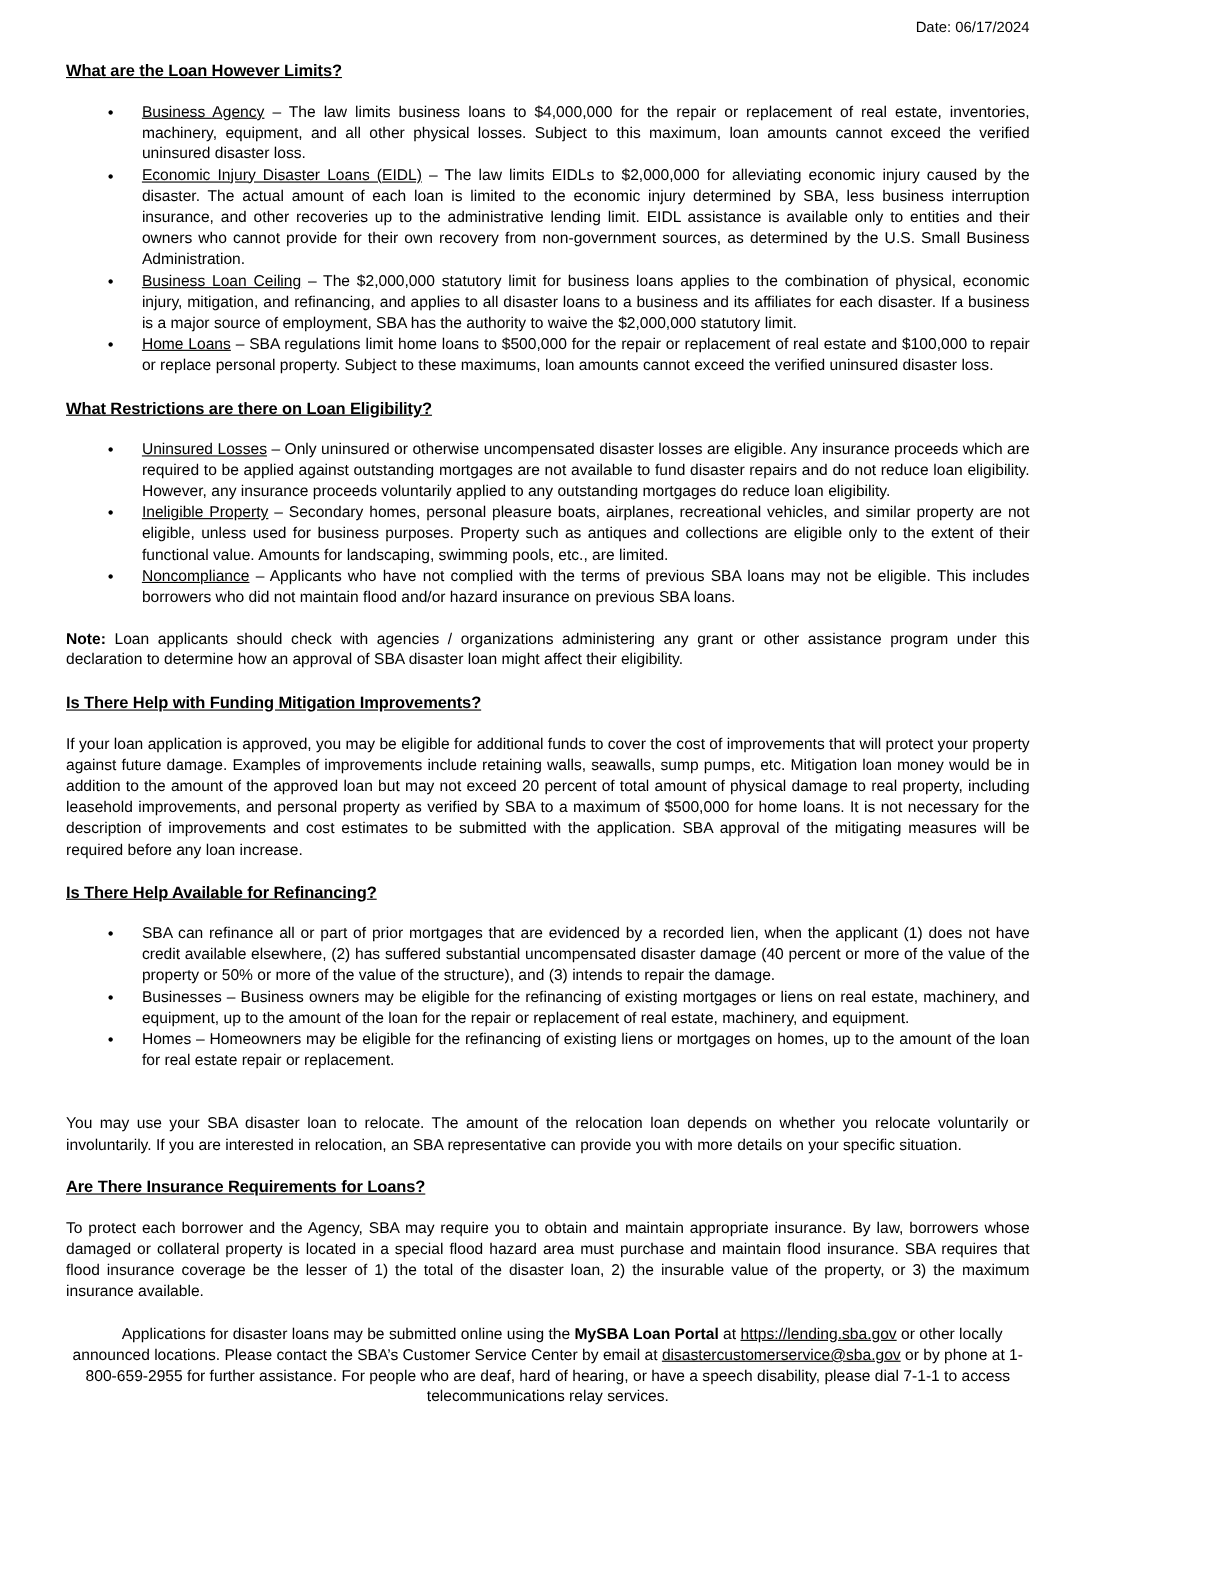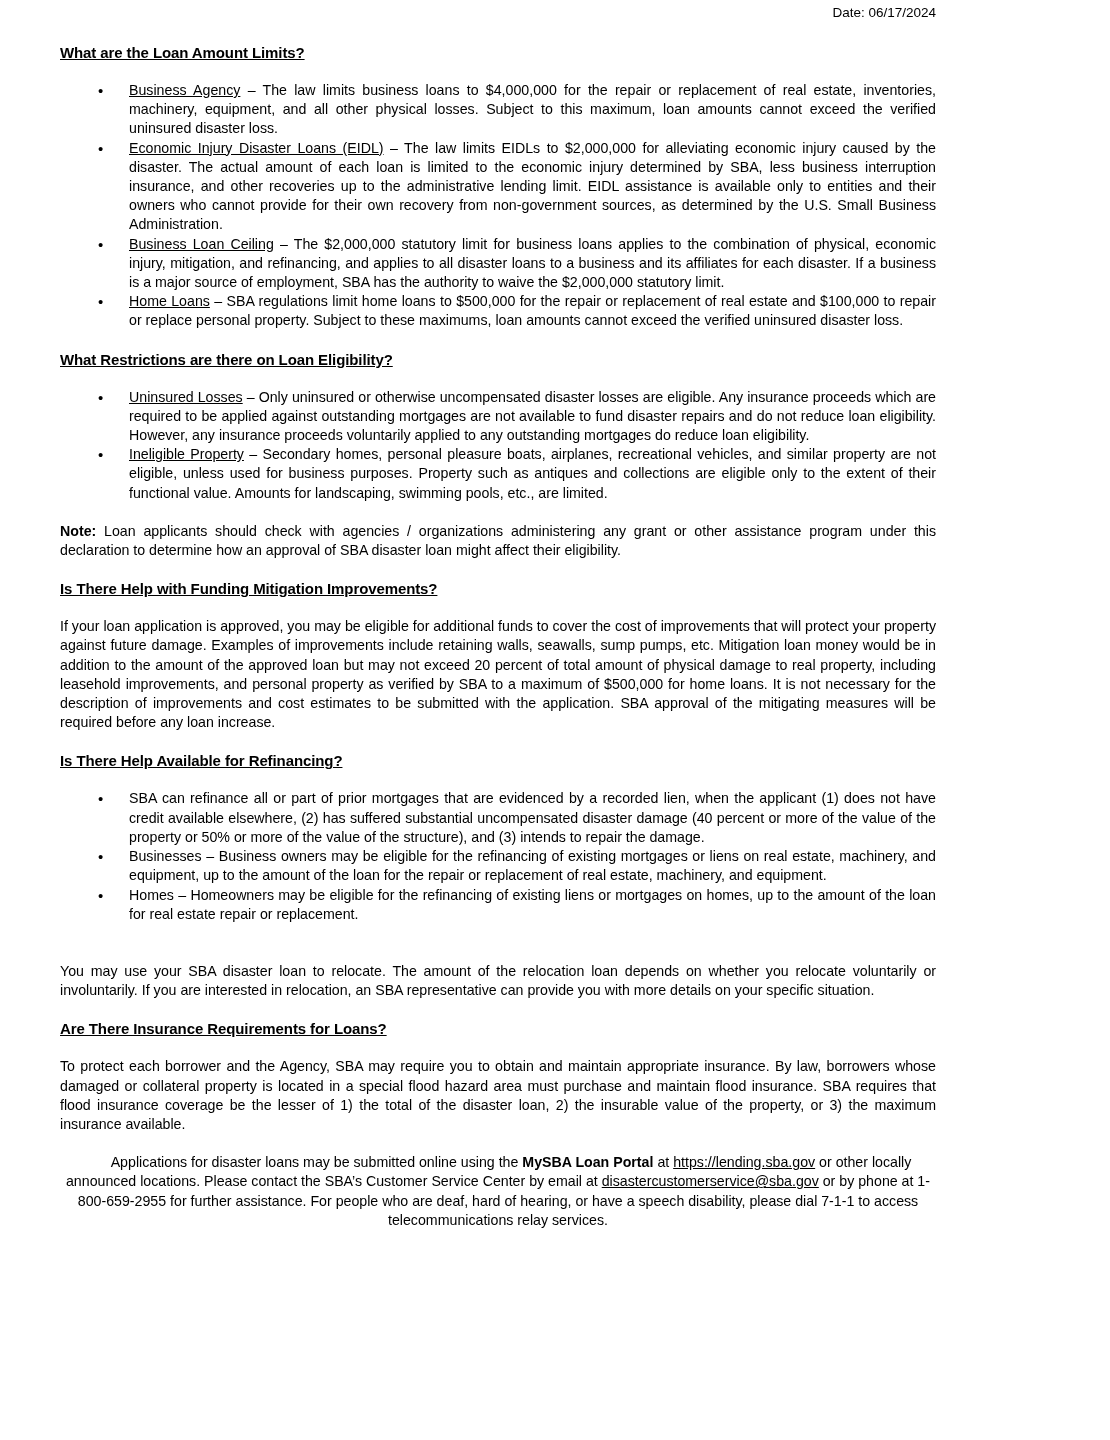--- a/index.html
+++ b/index.html
@@ -12,21 +12,21 @@
     height: 1440px;
     font-family: "Liberation Sans", sans-serif;
     color: #000000;
     -webkit-font-smoothing: antialiased;
   }
   .page {
     position: relative;
     width: 996px;
     height: 1440px;
     box-sizing: border-box;
-    padding: 4px 60px 0 60px;
+    padding: 16px 60px 0 60px;
   }
   .date-line {
     text-align: right;
     font-size: 13.5px;
     line-height: 17px;
     margin: 0 0 22px 0;
   }
   h2.heading {
     font-size: 15px;
     font-weight: bold;
@@ -82,36 +82,37 @@
   .spacer-para { height: 19px; }
   .spacer-section { height: 19px; }
 </style>
 </head>
 <body>
 
 <div class="page">
 
   <div class="date-line">Date: 06/17/2024</div>
 
-  <h2 class="heading">What are the Loan Amount Limits?</h2>
+  <h2 class="heading">What are the Loan However Limits?</h2>
   <div class="gap-after-heading"></div>
   <ul class="bullets">
     <li><span class="u">Business Agency</span><span> – The law limits business loans to $4,000,000 for the repair or replacement of real estate, inventories, machinery, equipment, and all other physical losses.  Subject to this maximum, loan amounts cannot exceed the verified uninsured disaster loss.</span></li>
     <li><span class="u">Economic Injury Disaster Loans (EIDL)</span><span> – The law limits EIDLs to $2,000,000 for alleviating economic injury caused by the disaster.  The actual amount of each loan is limited to the economic injury determined by SBA, less business interruption insurance, and other recoveries up to the administrative lending limit.  EIDL assistance is available only to entities and their owners who cannot provide for their own recovery from non-government sources, as determined by the U.S. Small Business Administration.</span></li>
     <li><span class="u">Business Loan Ceiling</span><span> – The $2,000,000 statutory limit for business loans applies to the combination of physical, economic injury, mitigation, and refinancing, and applies to all disaster loans to a business and its affiliates for each disaster.  If a business is a major source of employment, SBA has the authority to waive the $2,000,000 statutory limit.</span></li>
     <li><span class="u">Home Loans</span><span> – SBA regulations limit home loans to $500,000 for the repair or replacement of real estate and $100,000 to repair or replace personal property.  Subject to these maximums, loan amounts cannot exceed the verified uninsured disaster loss.</span></li>
   </ul>
 
   <div class="spacer-section"></div>
 
   <h2 class="heading">What Restrictions are there on Loan Eligibility?</h2>
   <div class="gap-after-heading"></div>
   <ul class="bullets">
     <li><span class="u">Uninsured Losses</span><span> – Only uninsured or otherwise uncompensated disaster losses are eligible.  Any insurance proceeds which are required to be applied against outstanding mortgages are not available to fund disaster repairs and do not reduce loan eligibility.  However, any insurance proceeds voluntarily applied to any outstanding mortgages do reduce loan eligibility.</span></li>
     <li><span class="u">Ineligible Property</span><span> – Secondary homes, personal pleasure boats, airplanes, recreational vehicles, and similar property are not eligible, unless used for business purposes.  Property such as antiques and collections are eligible only to the extent of their functional value.  Amounts for landscaping, swimming pools, etc., are limited.</span></li>
+    <li><span class="u">Noncompliance</span><span> – Applicants who have not complied with the terms of previous SBA loans may not be eligible.  This includes borrowers who did not maintain flood and/or hazard insurance on previous SBA loans.</span></li>
   </ul>
 
   <div class="spacer-section"></div>
 
   <p class="body-text"><span class="b">Note:</span><span> Loan applicants should check with agencies / organizations administering any grant or other assistance program under this declaration to determine how an approval of SBA disaster loan might affect their eligibility.</span></p>
 
   <div class="spacer-section"></div>
 
   <h2 class="heading">Is There Help with Funding Mitigation Improvements?</h2>
   <div class="gap-after-heading"></div>

